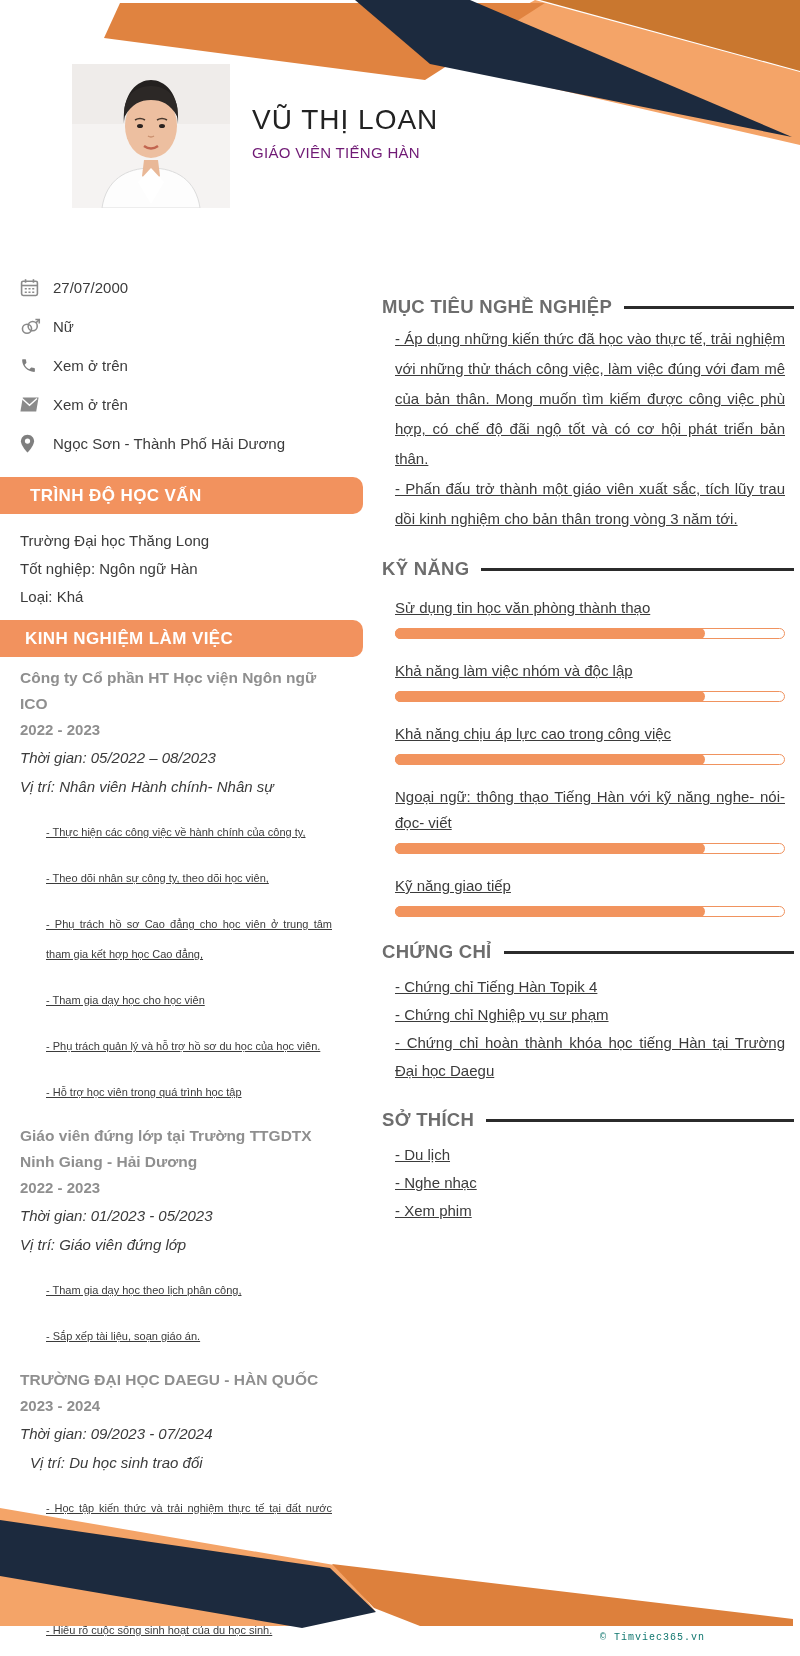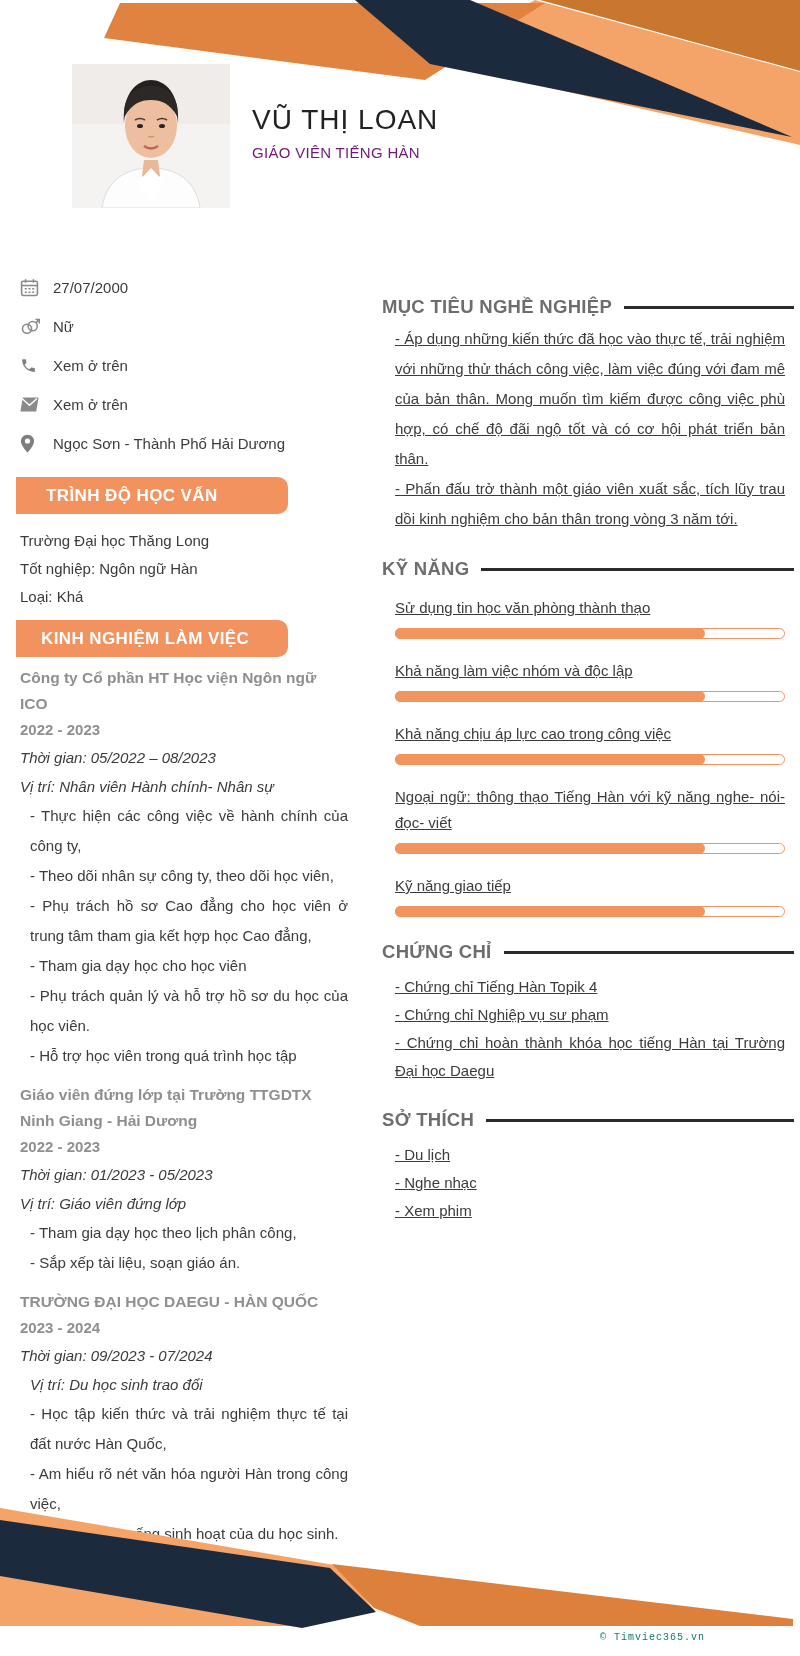--- a/index.html
+++ b/index.html
@@ -16,34 +16,34 @@
   
   .name-block{position:absolute;left:252px;top:104px;}
   .name{font-size:28px;font-weight:400;color:#222;letter-spacing:1px;margin:0;line-height:32px;}
   .job-title{font-size:15px;color:#701a75;letter-spacing:.3px;margin:8px 0 0 0;}
 
   
   .left-col{position:absolute;left:0;top:268px;width:350px;}
   .contact-row{display:flex;align-items:center;height:39px;padding-left:20px;}
   .contact-row .cicon{width:22px;height:20px;margin-right:11px;flex:0 0 22px;display:flex;align-items:center;}
   .contact-row .cval{font-size:15px;color:#3b3b3b;}
-  .banner{width:272px;height:37px;border-radius:0 10px 10px 0;display:flex;align-items:center;
-          padding-left:30px;box-sizing:border-box;background:#f2925e;margin-left:16px;}
+  .banner{width:363px;height:37px;border-radius:0 10px 10px 0;display:flex;align-items:center;
+          padding-left:30px;box-sizing:border-box;background:#f2925e;}
   .banner span{color:#fff;font-weight:bold;font-size:17px;letter-spacing:.4px;}
   .banner.edu{margin-top:14px;}
   .banner.exp{margin-top:9px;padding-left:25px;}
   .edu-block{padding:13px 2px 0 20px;}
   .edu-block p{margin:0;font-size:15px;line-height:28px;}
   .jobs{padding:8px 2px 0 20px;}
   .job{margin-bottom:11px;}
   .job-head{font-size:15.5px;font-weight:bold;color:#8f8f8f;line-height:26px;margin:0;}
   .job-years{font-size:15px;font-weight:bold;color:#8f8f8f;line-height:26px;margin:0;}
   .job-meta{font-size:15px;line-height:29px;margin:0;font-style:italic;}
   .job-meta.indent{padding-left:10px;}
-  .job-bullet{font-size:15px;line-height:30px;margin:0;padding-left:10px;text-align:justify;}
+  .job-bullet{font-size:11px;line-height:30px;margin:16px;padding-left:10px;text-align:justify;text-decoration:underline;}
 
   
   .right-col{position:absolute;left:382px;top:296px;width:412px;}
   .sec-head{display:flex;align-items:center;margin:0 0 6px 0;}
   .sec-head h2{margin:0;font-size:18.5px;font-weight:bold;color:#6d6d6d;letter-spacing:.3px;white-space:nowrap;}
   .sec-head .rule{flex:1;height:3px;background:#2b2b2b;margin-left:12px;}
   .sec{margin-bottom:0;}
   .sec + .sec{margin-top:24px;}
   .body-ind{margin-left:13px;margin-right:9px;text-decoration:underline;}
   .objective p{font-size:15px;line-height:30px;text-align:justify;margin:0;}

